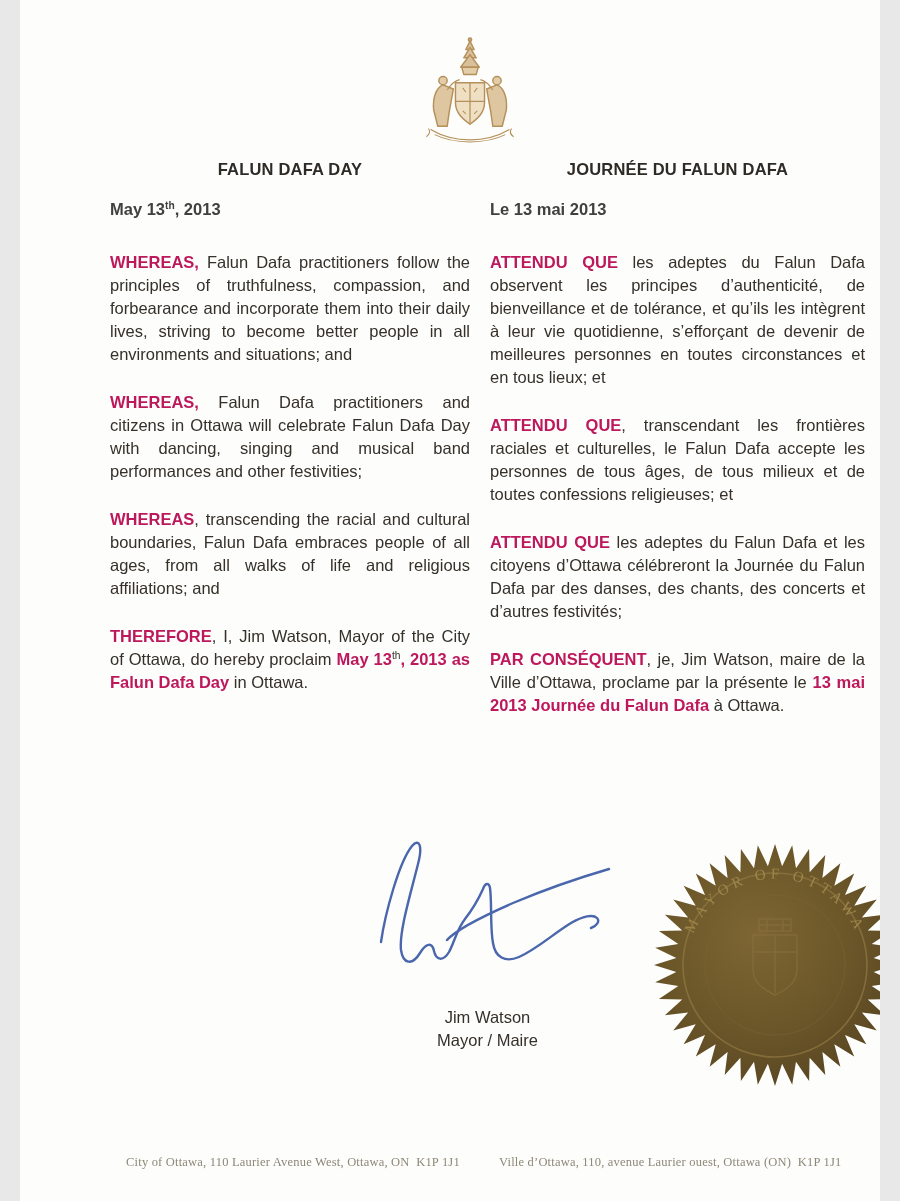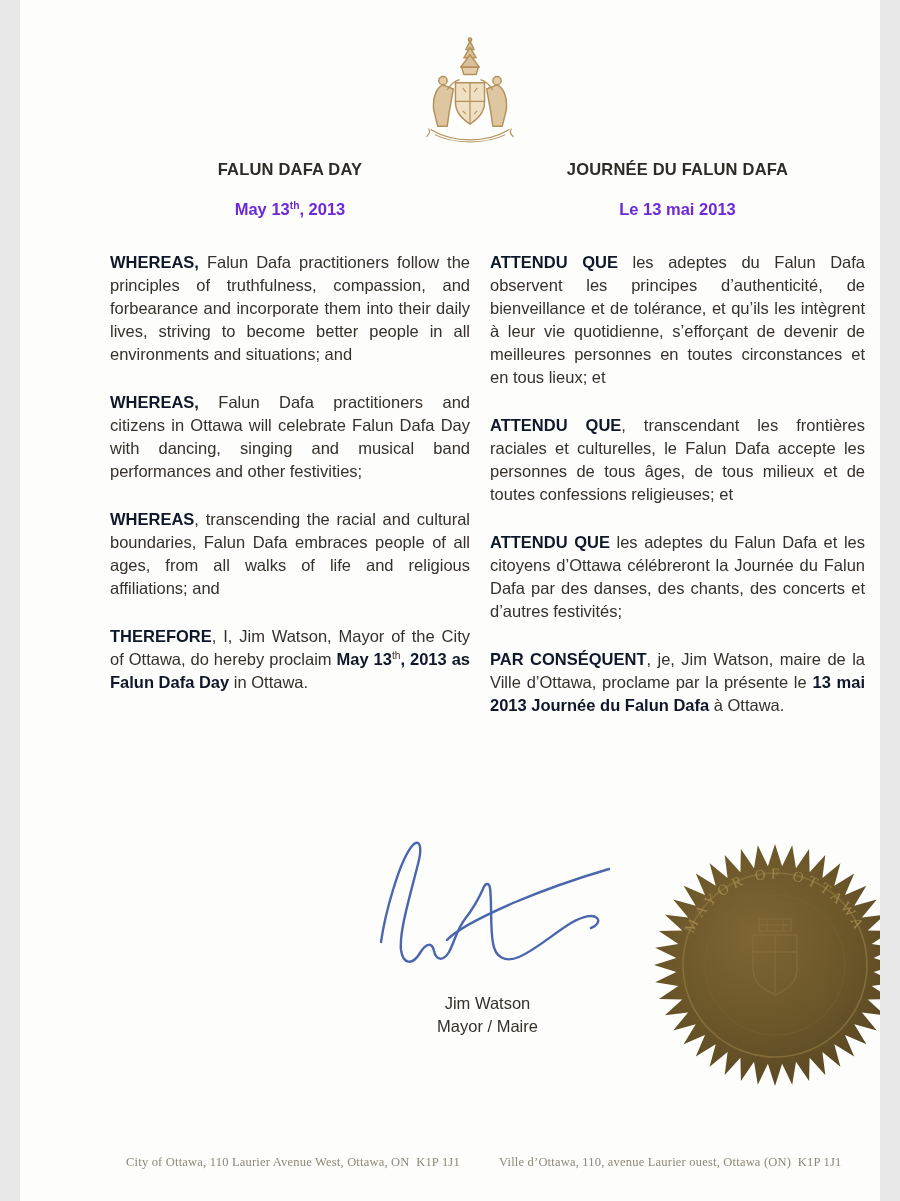--- a/index.html
+++ b/index.html
@@ -17,32 +17,32 @@
   
   .columns{
     position:absolute;top:160px;left:90px;width:755px;
     display:grid;grid-template-columns:360px 375px;column-gap:20px;
   }
   .doc-title{
     font-size:16.5px;font-weight:700;text-align:center;
     letter-spacing:.2px;margin:0 0 21px 0;color:#2e2a25;
   }
   .doc-date{
-    font-size:16.5px;font-weight:700;text-align:center;
-    margin:0 0 32px 0;color:#6d28d9;
+    font-size:16.5px;font-weight:700;text-align:left;
+    margin:0 0 32px 0;color:#404040;
   }
   .col p{
     font-size:16.5px;line-height:23px;text-align:justify;
     margin:0 0 25px 0;
   }
-  .col p span[data-b]{font-weight:700;color:#0f172a;}
+  .col p span[data-b]{font-weight:700;color:#be185d;}
   sup{font-size:.62em;vertical-align:super;line-height:0;}
   
   .signature-block{position:absolute;left:335px;top:836px;width:265px;text-align:center;}
-  .sig-name{font-size:16.5px;line-height:23px;margin-top:2px;}
+  .sig-name{font-size:16.5px;line-height:23px;margin-top:16px;}
   .sig-title{font-size:16.5px;line-height:23px;}
   
   .seal-wrap{position:absolute;left:633px;top:843px;width:244px;height:244px;}
   
   .footer-line{
     position:absolute;top:1155px;
     font-family:"Liberation Serif",serif;
     font-size:12.5px;color:#8e8778;letter-spacing:.2px;white-space:pre;
   }
   .footer-en{left:106px;}

